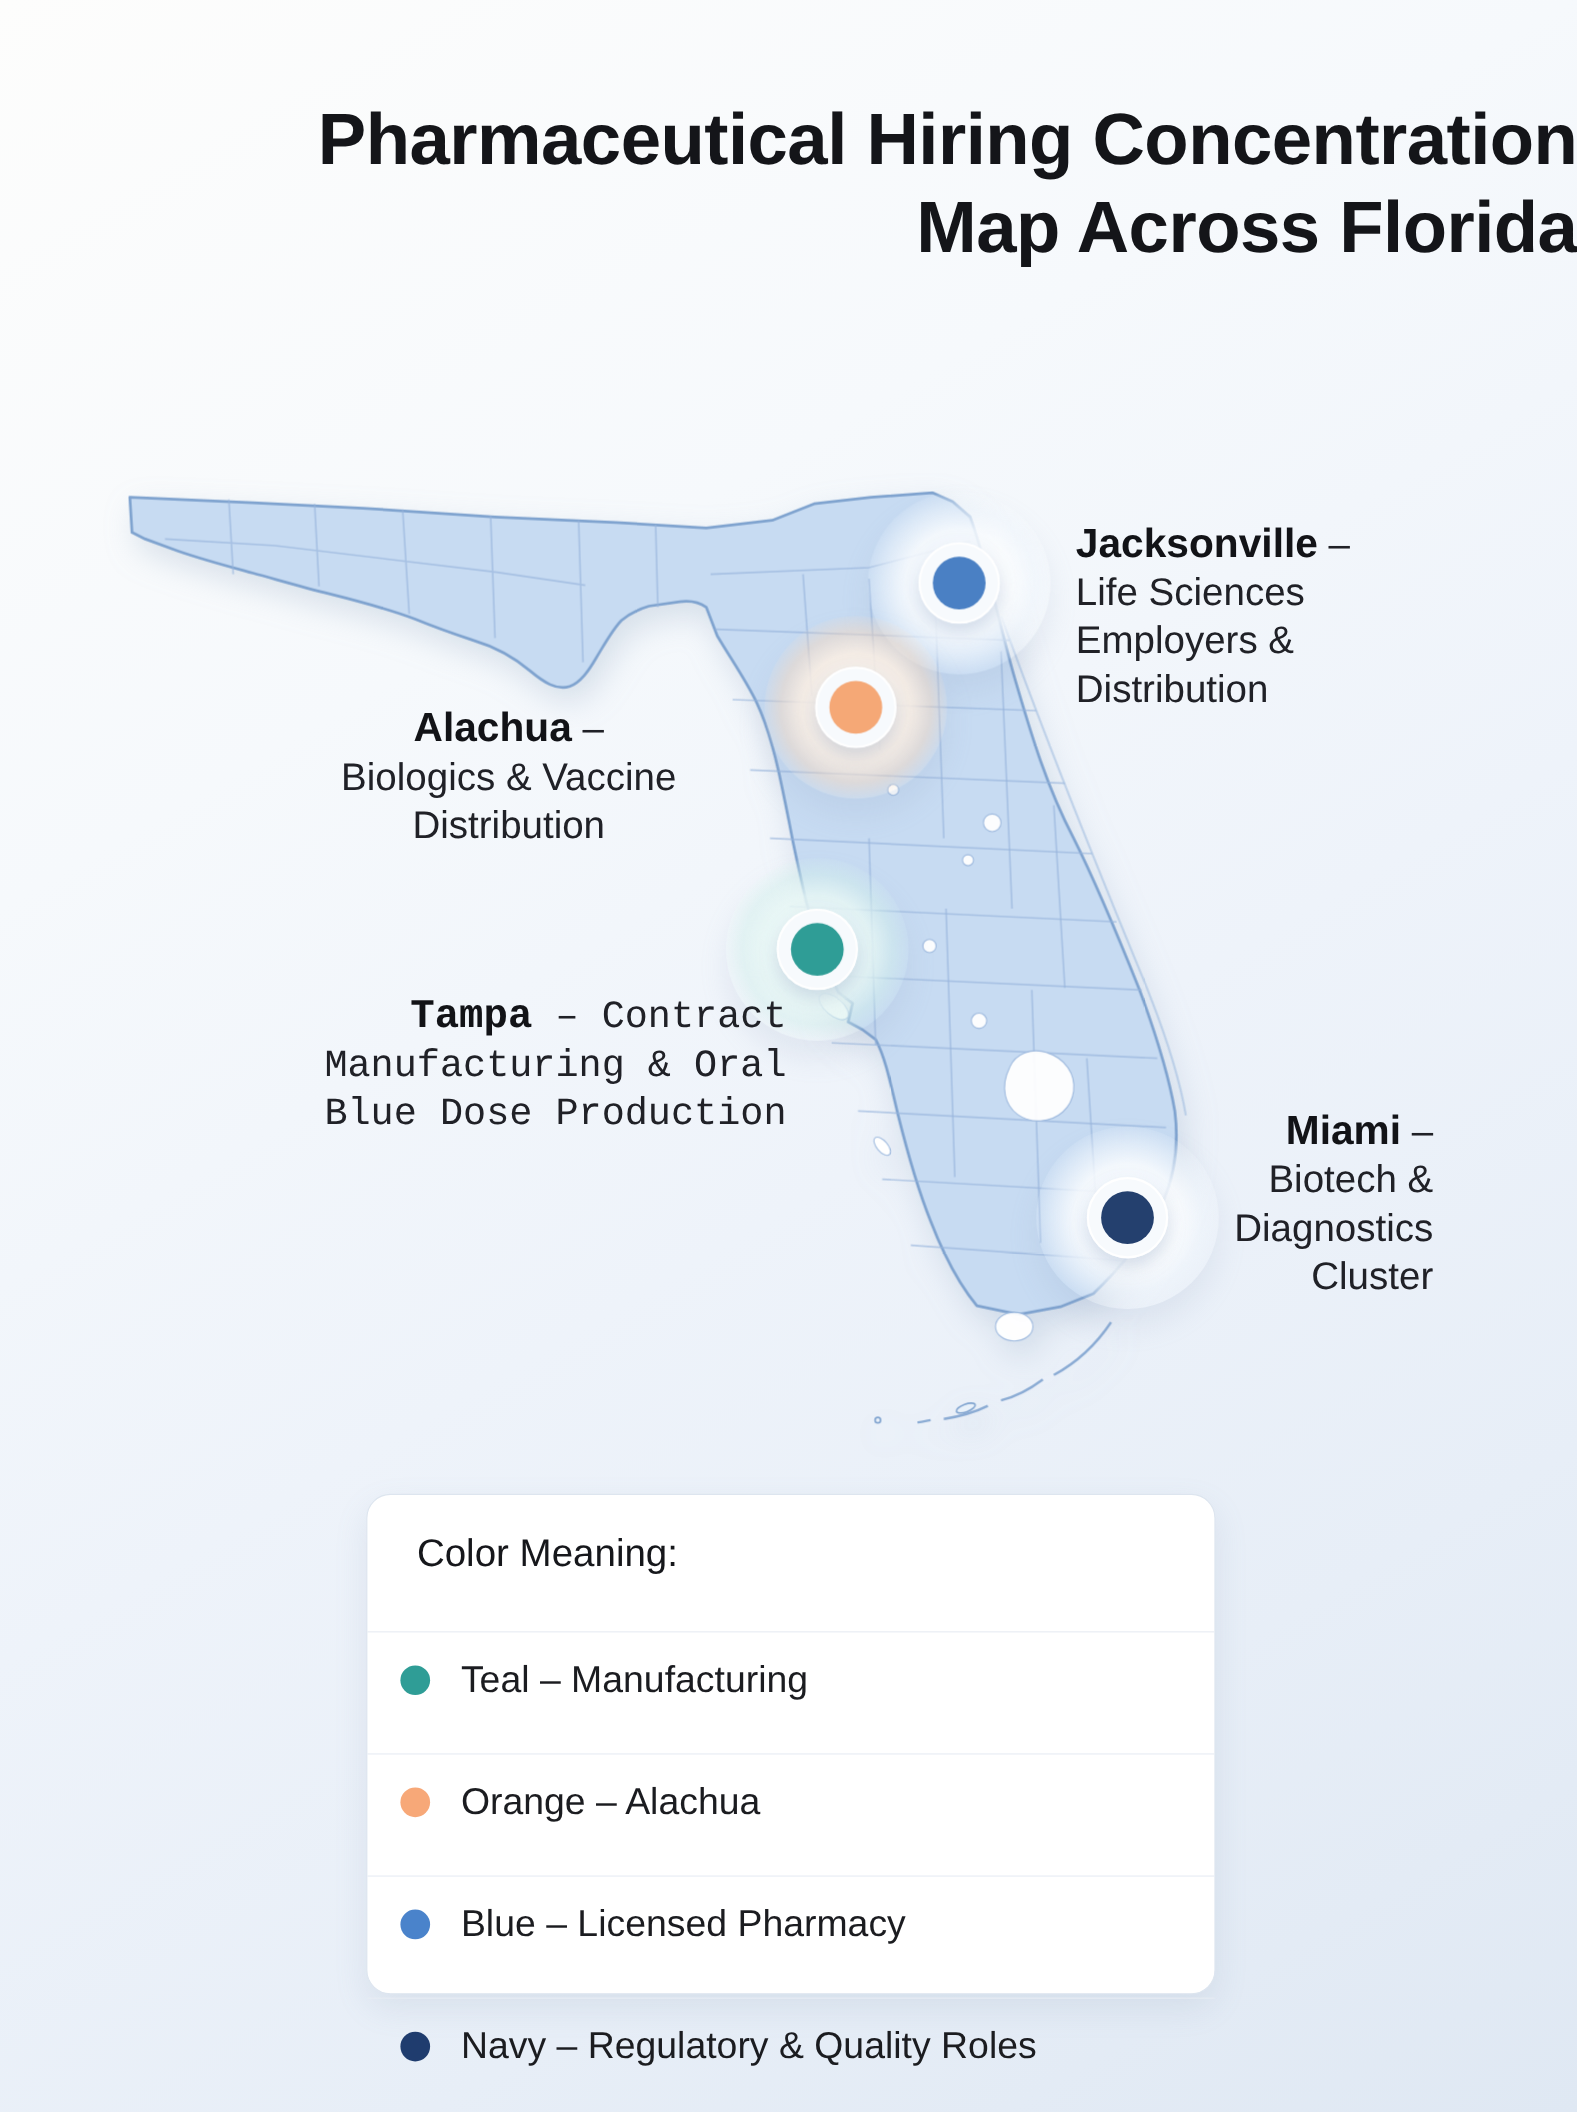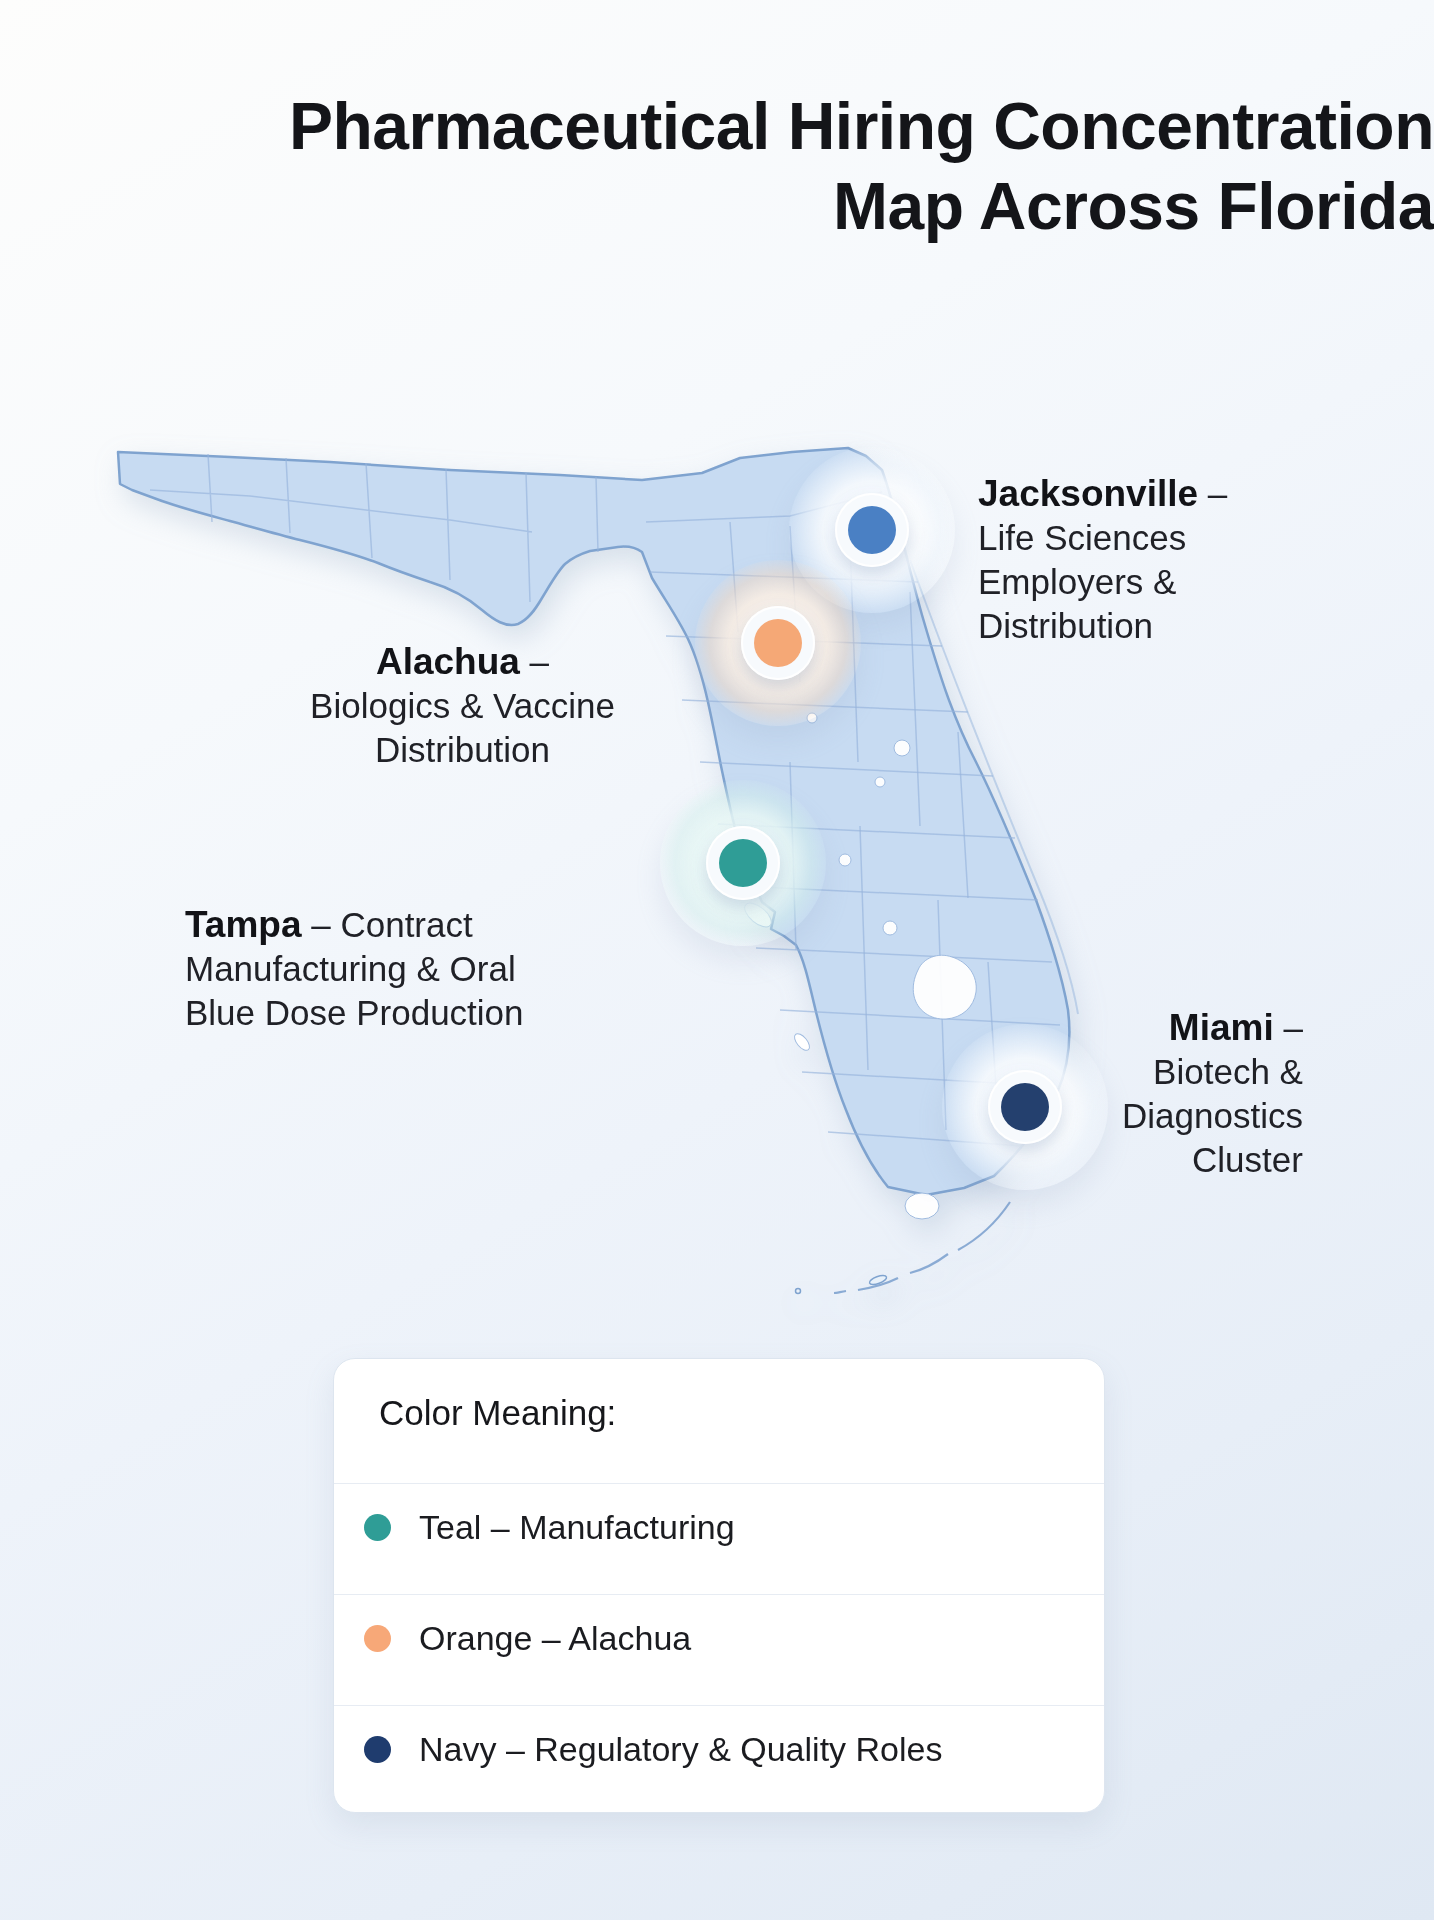--- a/index.html
+++ b/index.html
@@ -54,21 +54,21 @@
   .marker-jacksonville { left:872px; top:530px; }
   .marker-alachua      { left:778px; top:643px; }
   .marker-tampa        { left:743px; top:863px; }
   .marker-miami        { left:1025px; top:1107px; }
 
   
   .map-label { position:absolute; font-size:35px; line-height:44px; color:#202127; }
   .map-label b { font-weight:700; font-size:37px; color:#121317; }
   .label-jacksonville { left:978px;  top:472px;  text-align:left; }
   .label-alachua      { left:290px;  top:640px;  width:345px; text-align:center; }
-  .label-tampa        { left:185px;  top:903px;  width:530px; text-align:left; }
+  .label-tampa        { left:185px;  top:903px;  width:530px; text-align:right;font-family:Liberation Mono, monospace; }
   .label-miami        { left:1122px; top:1006px; text-align:right; }
 
   
   .legend {
     position:absolute; left:333px; top:1358px; width:772px; height:455px;
     background:#ffffff;
     border:1.5px solid #dde5ef;
     border-radius:22px;
     box-shadow:0 12px 30px rgba(120,140,170,.14);
     box-sizing:border-box;
@@ -215,18 +215,22 @@
     <div class="legend-title">Color Meaning:</div>
     <div class="legend-row">
       <span class="legend-dot" style="background: rgb(47, 157, 150);"></span>
       <span class="legend-label">Teal – Manufacturing</span>
     </div>
     <div class="legend-row">
       <span class="legend-dot" style="background: rgb(247, 168, 120);"></span>
       <span class="legend-label">Orange – Alachua</span>
     </div>
     <div class="legend-row">
+      <span class="legend-dot" style="background: rgb(74, 131, 203);"></span>
+      <span class="legend-label">Blue – Licensed Pharmacy</span>
+    </div>
+    <div class="legend-row">
       <span class="legend-dot" style="background: rgb(31, 60, 110);"></span>
       <span class="legend-label">Navy – Regulatory &amp; Quality Roles</span>
     </div>
   </div>
 
 </div>
 
 </body></html>

